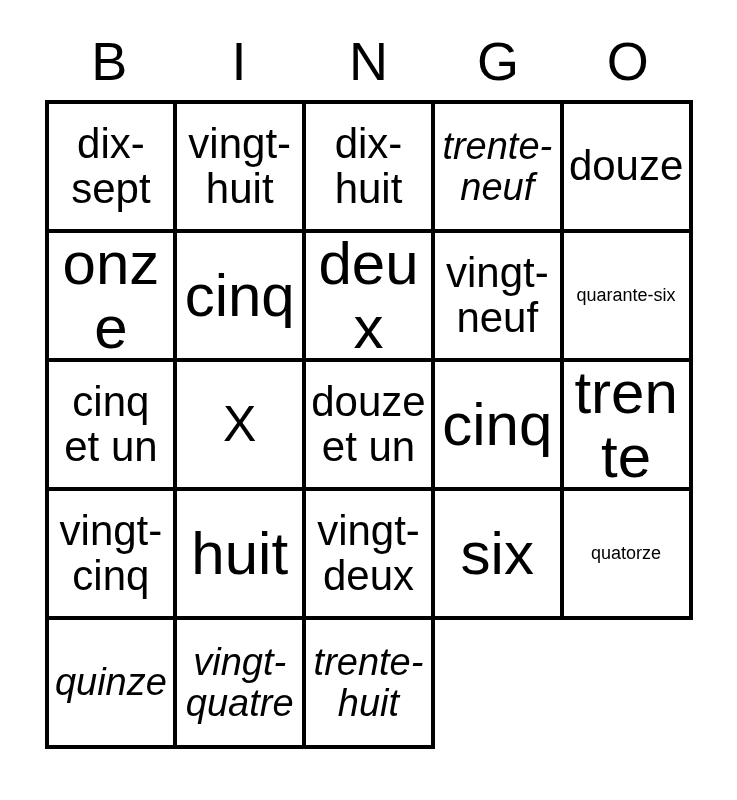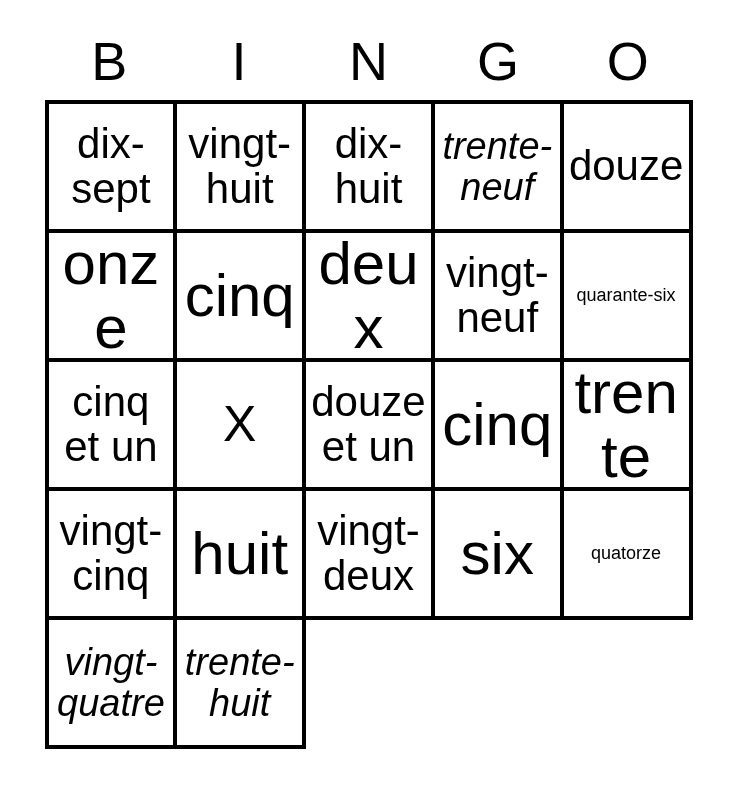--- a/index.html
+++ b/index.html
@@ -142,20 +142,23 @@
         <span>vingt-deux</span>
       </div>
 
     <div class="cell fs-xl">
         <span>six</span>
       </div>
     <div class="cell fs-sm">
         <span>quatorze</span>
       </div>
     <div class="cell fs-md">
+        <span>quinze</span>
+      </div>
+    <div class="cell fs-md">
         <span>vingt-quatre</span>
       </div>
     <div class="cell fs-md">
         <span>trente-huit</span>
       </div>
   </div>
 
 </div>
 
 </body></html>

